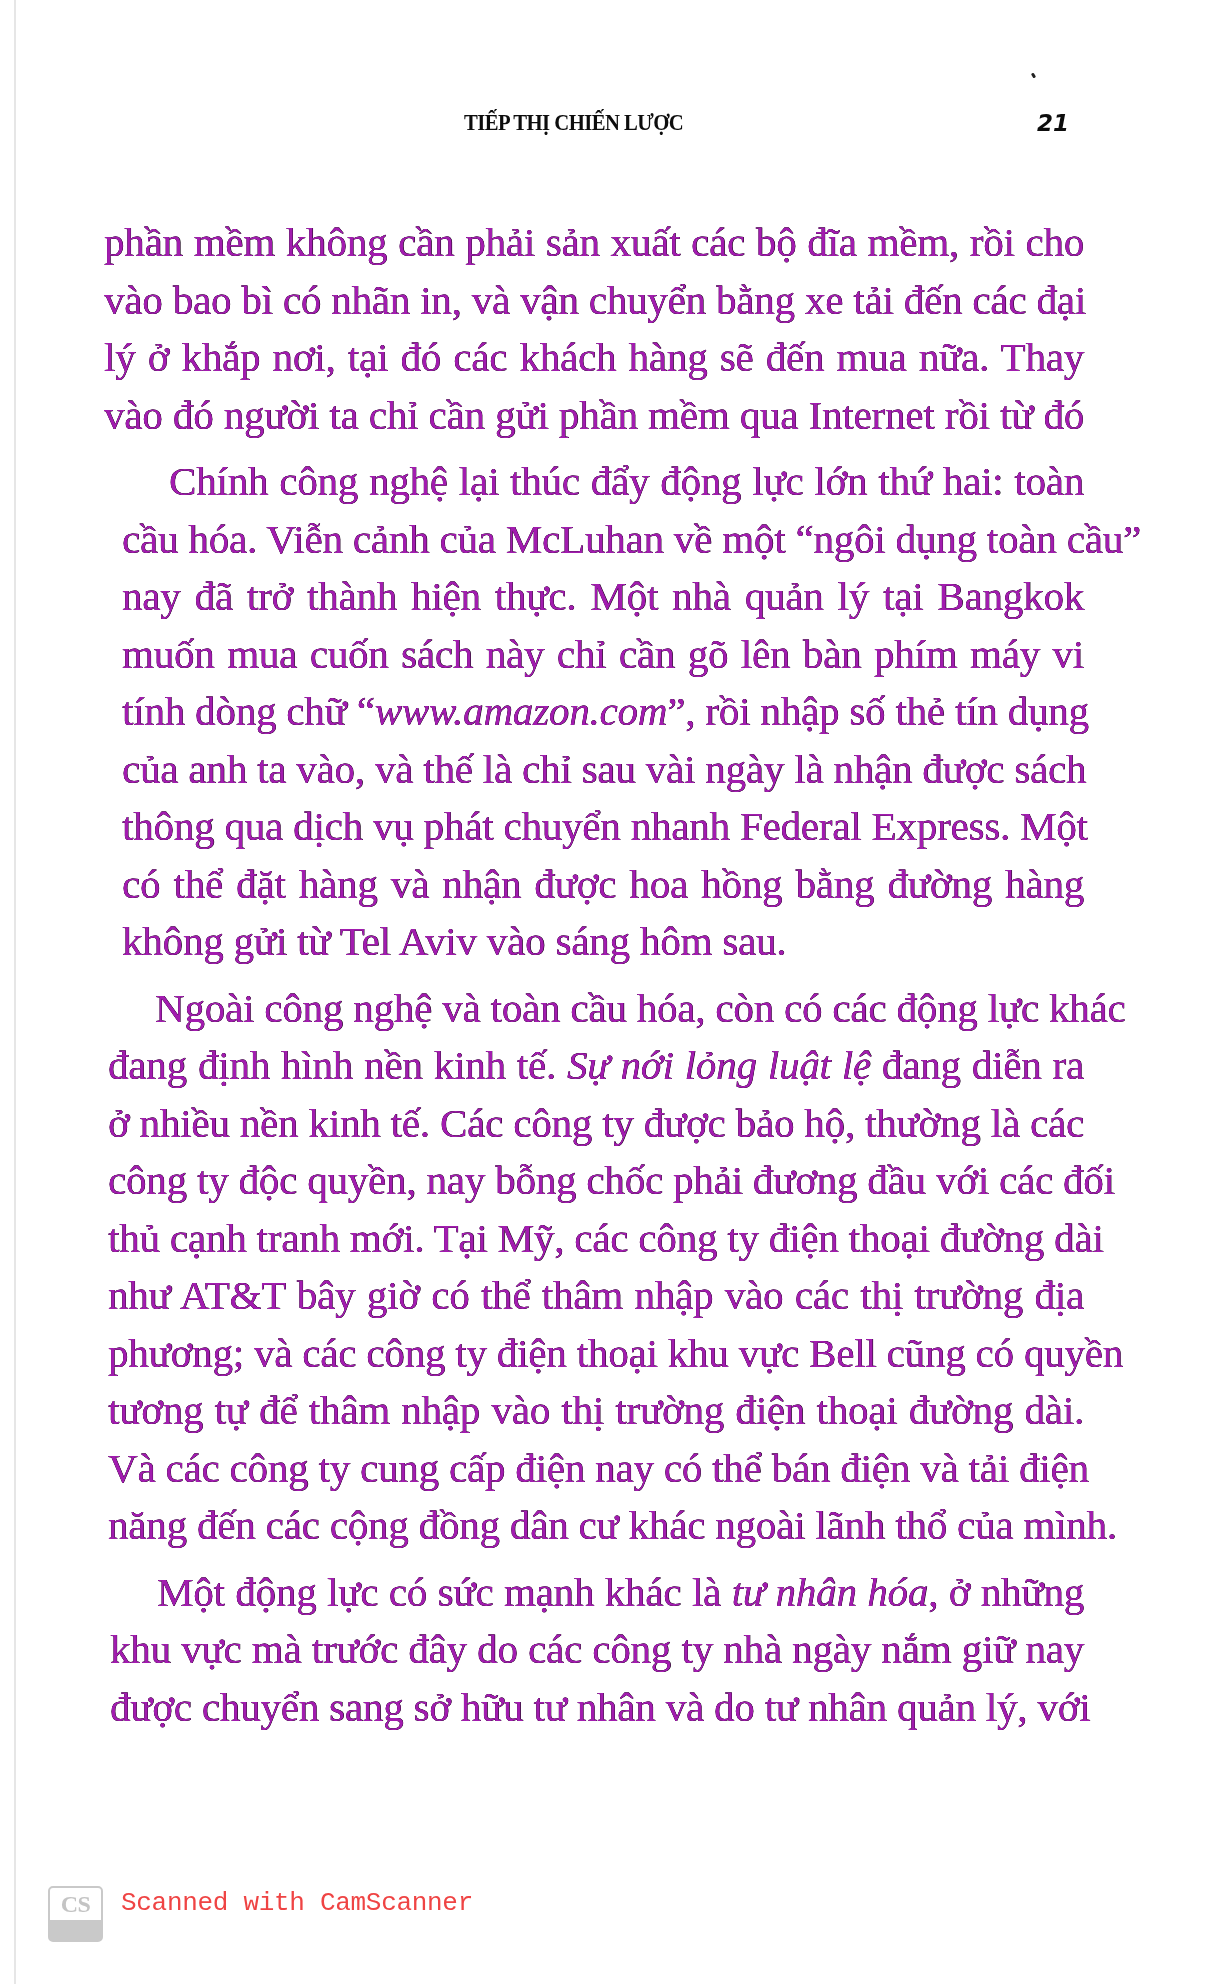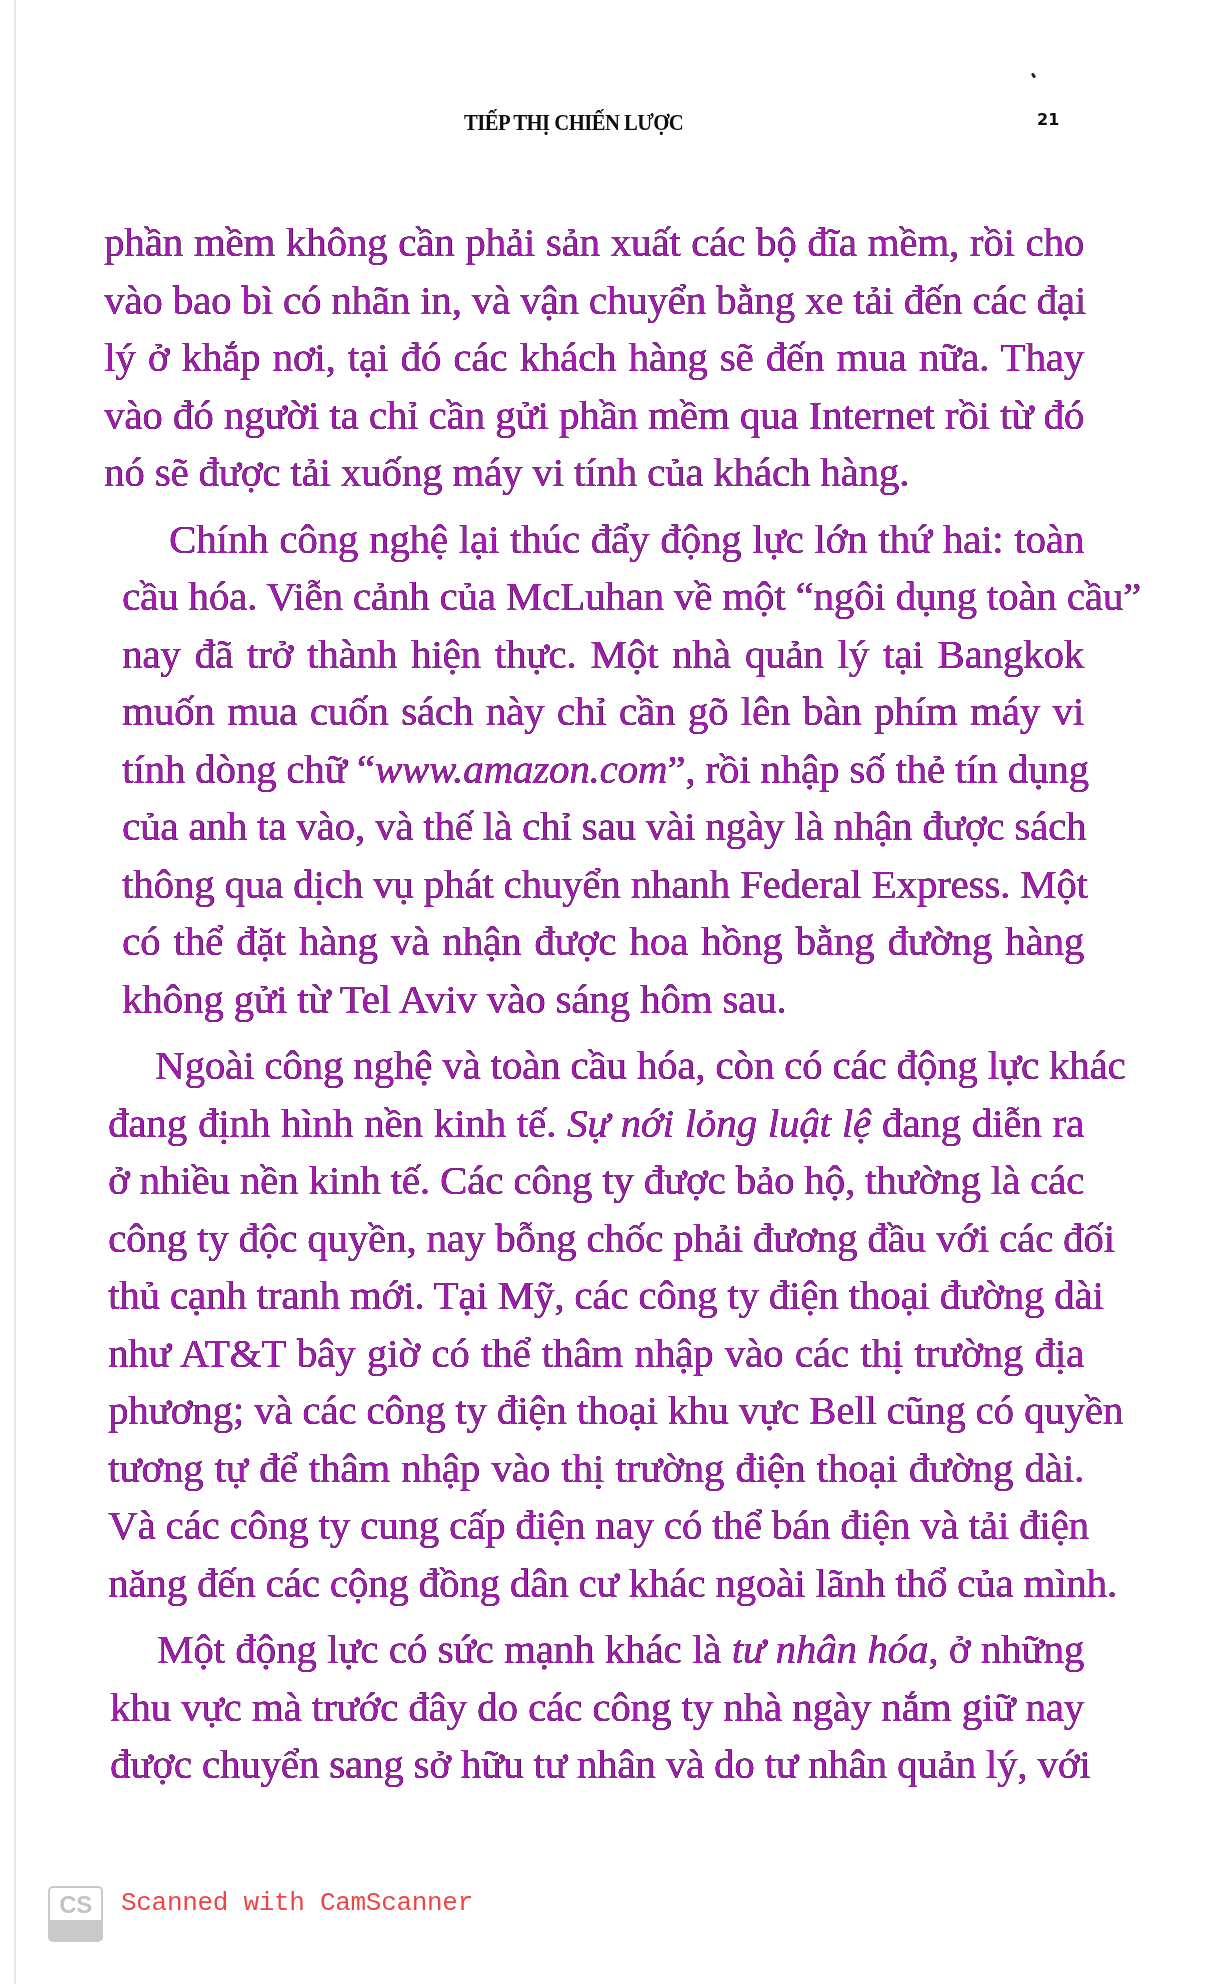--- a/index.html
+++ b/index.html
@@ -53,22 +53,23 @@
     transform-origin: left center;
     white-space: nowrap;
     color: #0d0d0d;
   }
   .page-number {
     position: absolute;
     left: 1037px;
     top: 4px;
     font-family: "DejaVu Sans", sans-serif;
     font-weight: bold;
-    font-size: 16px;
+    font-size: 23px;
     color: #0d0d0d;
+    font-style: italic;
   }
   .body-text {
     position: absolute;
     left: 104px;
     top: 214px;
     width: 980px;
     font-size: 41px;
     line-height: 57.5px;
     color: #a21caf;
     text-shadow: 0 0 0.6px #000, 0.3px 0 0 #111;
@@ -112,21 +113,21 @@
     border: 2px solid #c9c9c9;
     border-radius: 5px;
     background: linear-gradient(to bottom, #ffffff 0, #ffffff 62%, #c9c9c9 62%, #c9c9c9 100%);
   }
   .cs-logo-text {
     position: absolute;
     left: 0;
     top: 3px;
     width: 51px;
     text-align: center;
-    font-family: Liberation Sans, sans-serif;
+    font-family: Liberation Serif, serif;
     font-weight: bold;
     font-size: 24px;
     color: #c4c4c4;
     letter-spacing: -0.5px;
   }
   .cs-label {
     position: absolute;
     left: 73px;
     top: 2px;
     font-family: Liberation Mono, monospace;
@@ -147,21 +148,20 @@
   <div class="page-number">21</div>
 </header>
 
 <main class="body-text" id="body-text">
 
   <div class="para">
     <span class="line">phần mềm không cần phải sản xuất các bộ đĩa mềm, rồi cho</span>
     <span class="line">vào bao bì có nhãn in, và vận chuyển bằng xe tải đến các đại</span>
     <span class="line">lý ở khắp nơi, tại đó các khách hàng sẽ đến mua nữa. Thay</span>
     <span class="line">vào đó người ta chỉ cần gửi phần mềm qua Internet rồi từ đó</span>
-    <span class="line last">nó sẽ được tải xuống máy vi tính của khách hàng.</span>
   </div>
 
   <div class="para">
     <span class="line indent">Chính công nghệ lại thúc đẩy động lực lớn thứ hai: toàn</span>
     <span class="line">cầu hóa. Viễn cảnh của McLuhan về một “ngôi dụng toàn cầu”</span>
     <span class="line">nay đã trở thành hiện thực. Một nhà quản lý tại Bangkok</span>
     <span class="line">muốn mua cuốn sách này chỉ cần gõ lên bàn phím máy vi</span>
     <span class="line"><span>tính dòng chữ “</span><span class="it">www.amazon.com</span><span>”, rồi nhập số thẻ tín dụng</span></span>
     <span class="line">của anh ta vào, và thế là chỉ sau vài ngày là nhận được sách</span>
     <span class="line">thông qua dịch vụ phát chuyển nhanh Federal Express. Một</span>

